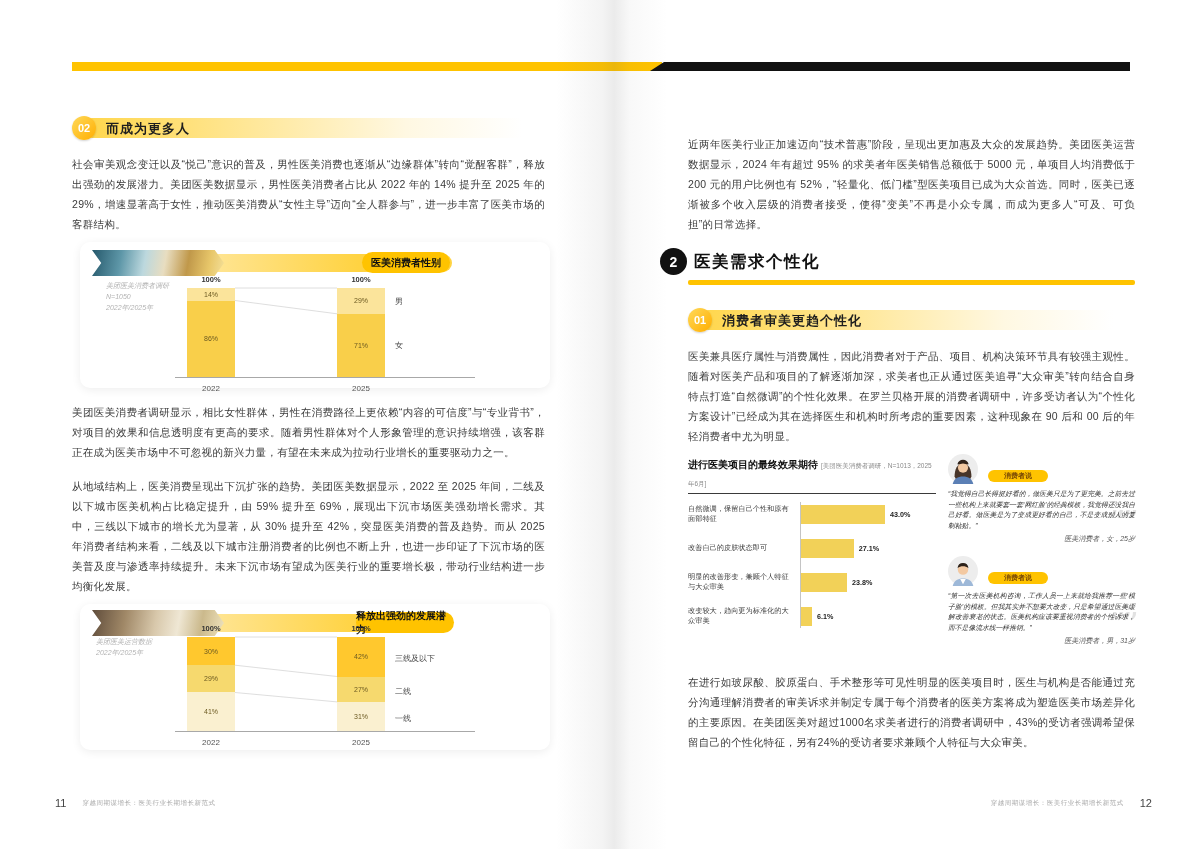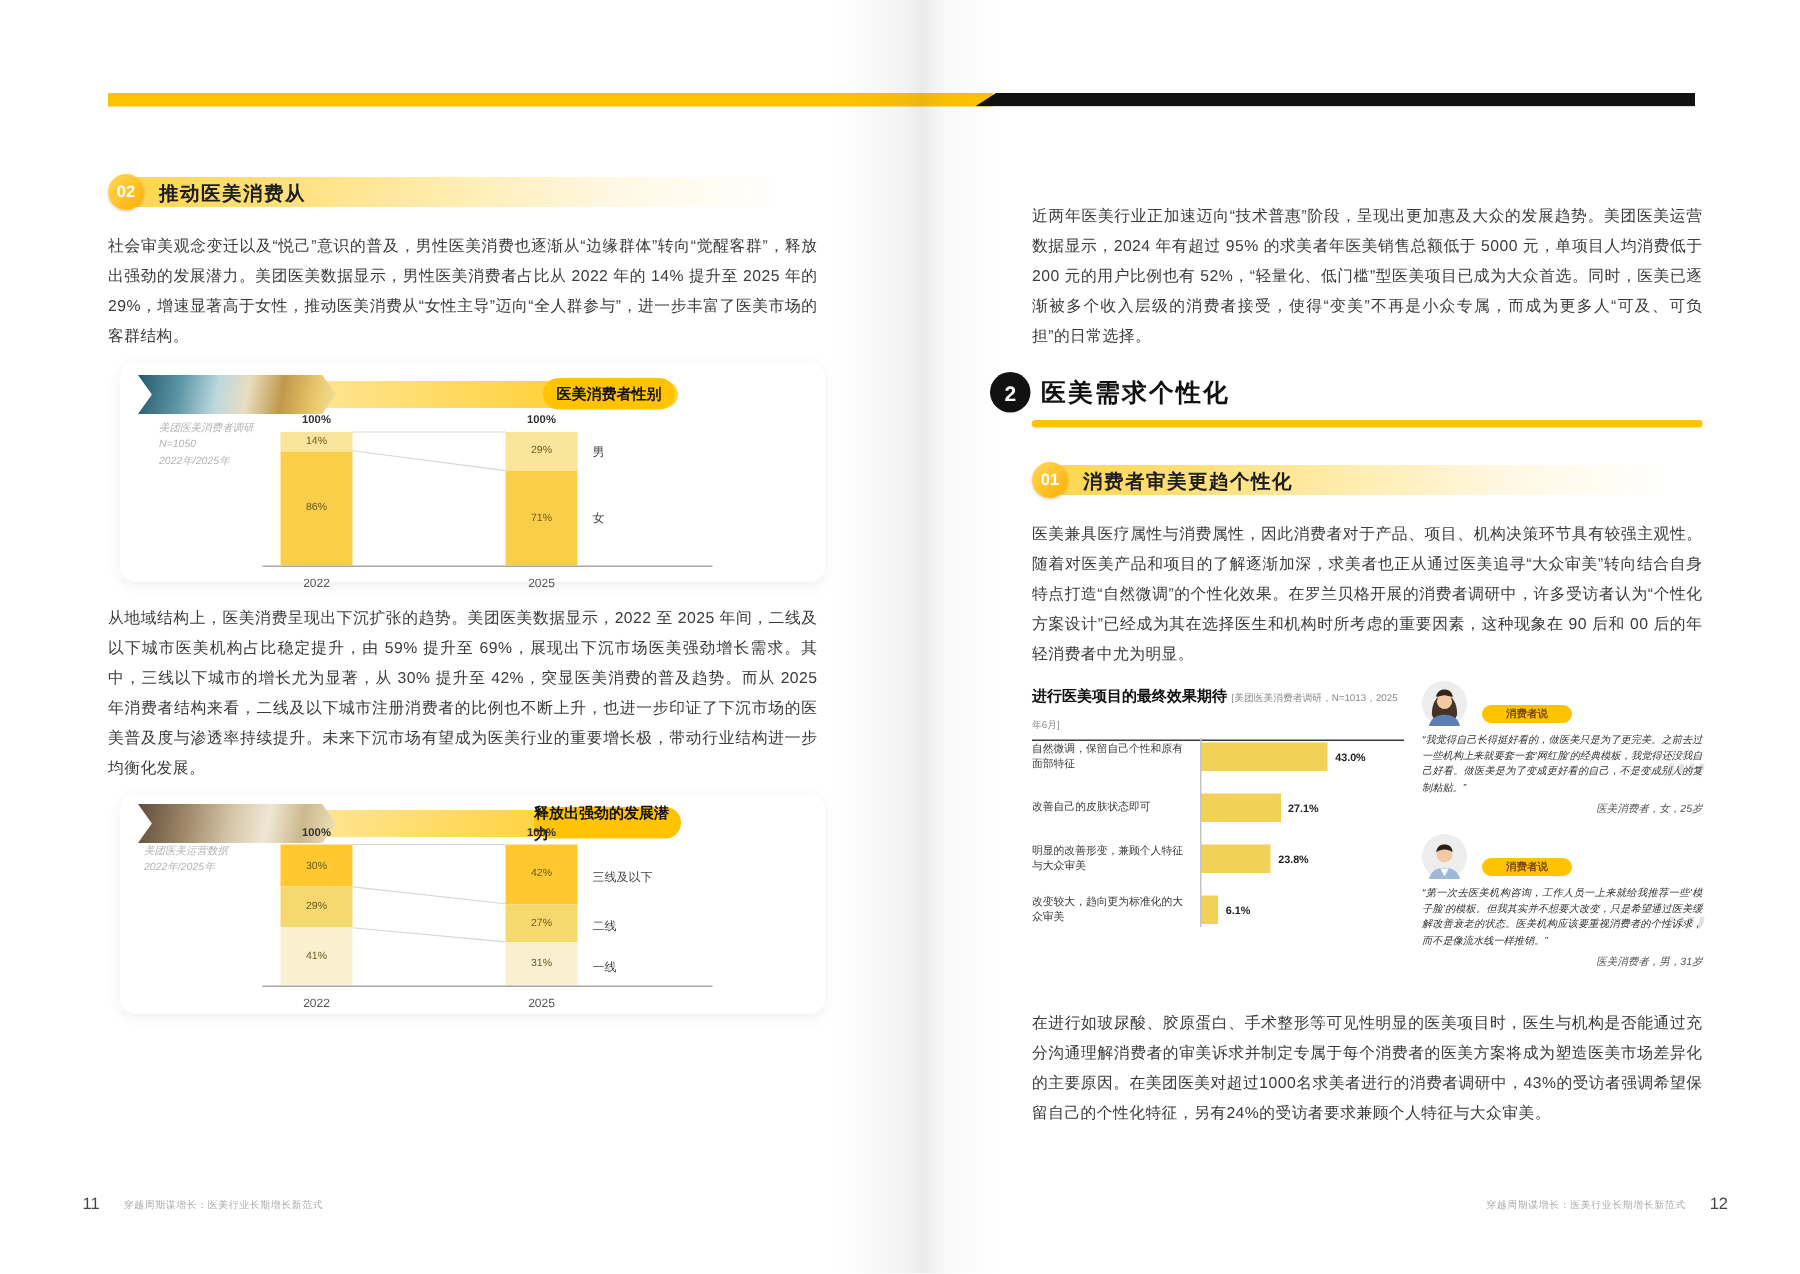--- a/index.html
+++ b/index.html
@@ -60,21 +60,21 @@
           font-size:14px;font-weight:bold;display:flex;align-items:center;justify-content:center;}
   .ch-title{position:absolute;left:34px;top:3px;font-size:16.5px;font-weight:bold;color:#111;letter-spacing:1.5px;}
   .ch-underline{position:absolute;left:28px;top:32px;width:447px;height:5px;background:#FFC300;border-radius:2px;}
 
   
   .duo{display:flex;gap:12px;margin:6px 0 10px 0;}
   .hb{width:248px;}
   .hb-title{display:inline-block;border-bottom:1.5px solid #3a3a3a;padding-bottom:3px;}
   .hb-main{font-size:10px;font-weight:bold;color:#111;}
   .hb-note{font-size:6.5px;color:#8a8a8a;margin-left:3px;}
-  .hb-body{position:relative;}
+  .hb-body{position:relative;margin-top:10px;}
   .hb-axis{position:absolute;left:112px;top:-2px;bottom:-2px;width:1px;background:#c4c4c4;}
   .hb-row{display:flex;align-items:center;margin:0 0 14px 0;min-height:20px;}
   .hb-label{width:112px;box-sizing:border-box;padding-right:8px;font-size:7.2px;line-height:1.35;color:#3a3a3a;}
   .hb-bar{height:19px;background:#F2D158;}
   .hb-val{margin-left:5px;font-size:7.2px;font-weight:bold;color:#222;white-space:nowrap;}
   .quotes{width:187px;}
   .quote{position:relative;margin-bottom:12px;}
   .q-head{display:flex;align-items:flex-end;gap:10px;}
   .q-badge{height:12px;padding:0 16px;border-radius:7px;background:#FFC300;color:#7a4a05;
            font-size:7px;font-weight:bold;display:flex;align-items:center;margin-bottom:2px;}
@@ -98,21 +98,21 @@
 
   <div class="bar-yellow"></div>
   <div class="bar-black"></div>
   <div class="fold"></div>
 
   <div class="col col-l">
 
     <div class="sec">
       <div class="sec-band"></div>
       <div class="sec-num">02</div>
-      <div class="sec-title">推动医美消费从</div>
+      <div class="sec-title">而成为更多人</div>
     </div>
     <p class="body">社会审美观念变迁以及“悦己”意识的普及，男性医美消费也逐渐从“边缘群体”转向“觉醒客群”，释放出强劲的发展潜力。美团医美数据显示，男性医美消费者占比从 2022 年的 14% 提升至 2025 年的 29%，增速显著高于女性，推动医美消费从“女性主导”迈向“全人群参与”，进一步丰富了医美市场的客群结构。</p>
 
     <div class="card">
       <div class="ribbon-band"></div>
       <div class="ribbon-photo photo-surgery"></div>
       <div class="ribbon-pill">医美消费者性别</div>
       <div class="src" style="left:26px;top:38px;">
         <div>美团医美消费者调研</div>
         <div>N=1050</div>
@@ -140,20 +140,21 @@
         <div class="seg segB" style="height: 63.2px;">
             <span>71%</span>
           </div>
         <div class="xlab">2025</div>
       </div>
       <div class="leg" style="top:54px;">男</div>
       <div class="leg" style="top:98px;">女</div>
       <div class="baseline" style="top:135px;"></div>
     </div>
 
+    <p class="body">美团医美消费者调研显示，相比女性群体，男性在消费路径上更依赖“内容的可信度”与“专业背书”，对项目的效果和信息透明度有更高的要求。随着男性群体对个人形象管理的意识持续增强，该客群正在成为医美市场中不可忽视的新兴力量，有望在未来成为拉动行业增长的重要驱动力之一。</p>
 
     <p class="body">从地域结构上，医美消费呈现出下沉扩张的趋势。美团医美数据显示，2022 至 2025 年间，二线及以下城市医美机构占比稳定提升，由 59% 提升至 69%，展现出下沉市场医美强劲增长需求。其中，三线以下城市的增长尤为显著，从 30% 提升至 42%，突显医美消费的普及趋势。而从 2025 年消费者结构来看，二线及以下城市注册消费者的比例也不断上升，也进一步印证了下沉市场的医美普及度与渗透率持续提升。未来下沉市场有望成为医美行业的重要增长极，带动行业结构进一步均衡化发展。</p>
 
     <div class="card">
       <div class="ribbon-band" style="top:10px;"></div>
       <div class="ribbon-photo photo-interior" style="top:6px;"></div>
       <div class="ribbon-pill" style="top:8px;width:98px;left:276px;">释放出强劲的发展潜力</div>
       <div class="src" style="left:16px;top:32px;">
         <div>美团医美运营数据</div>
         <div>2022年/2025年</div>

